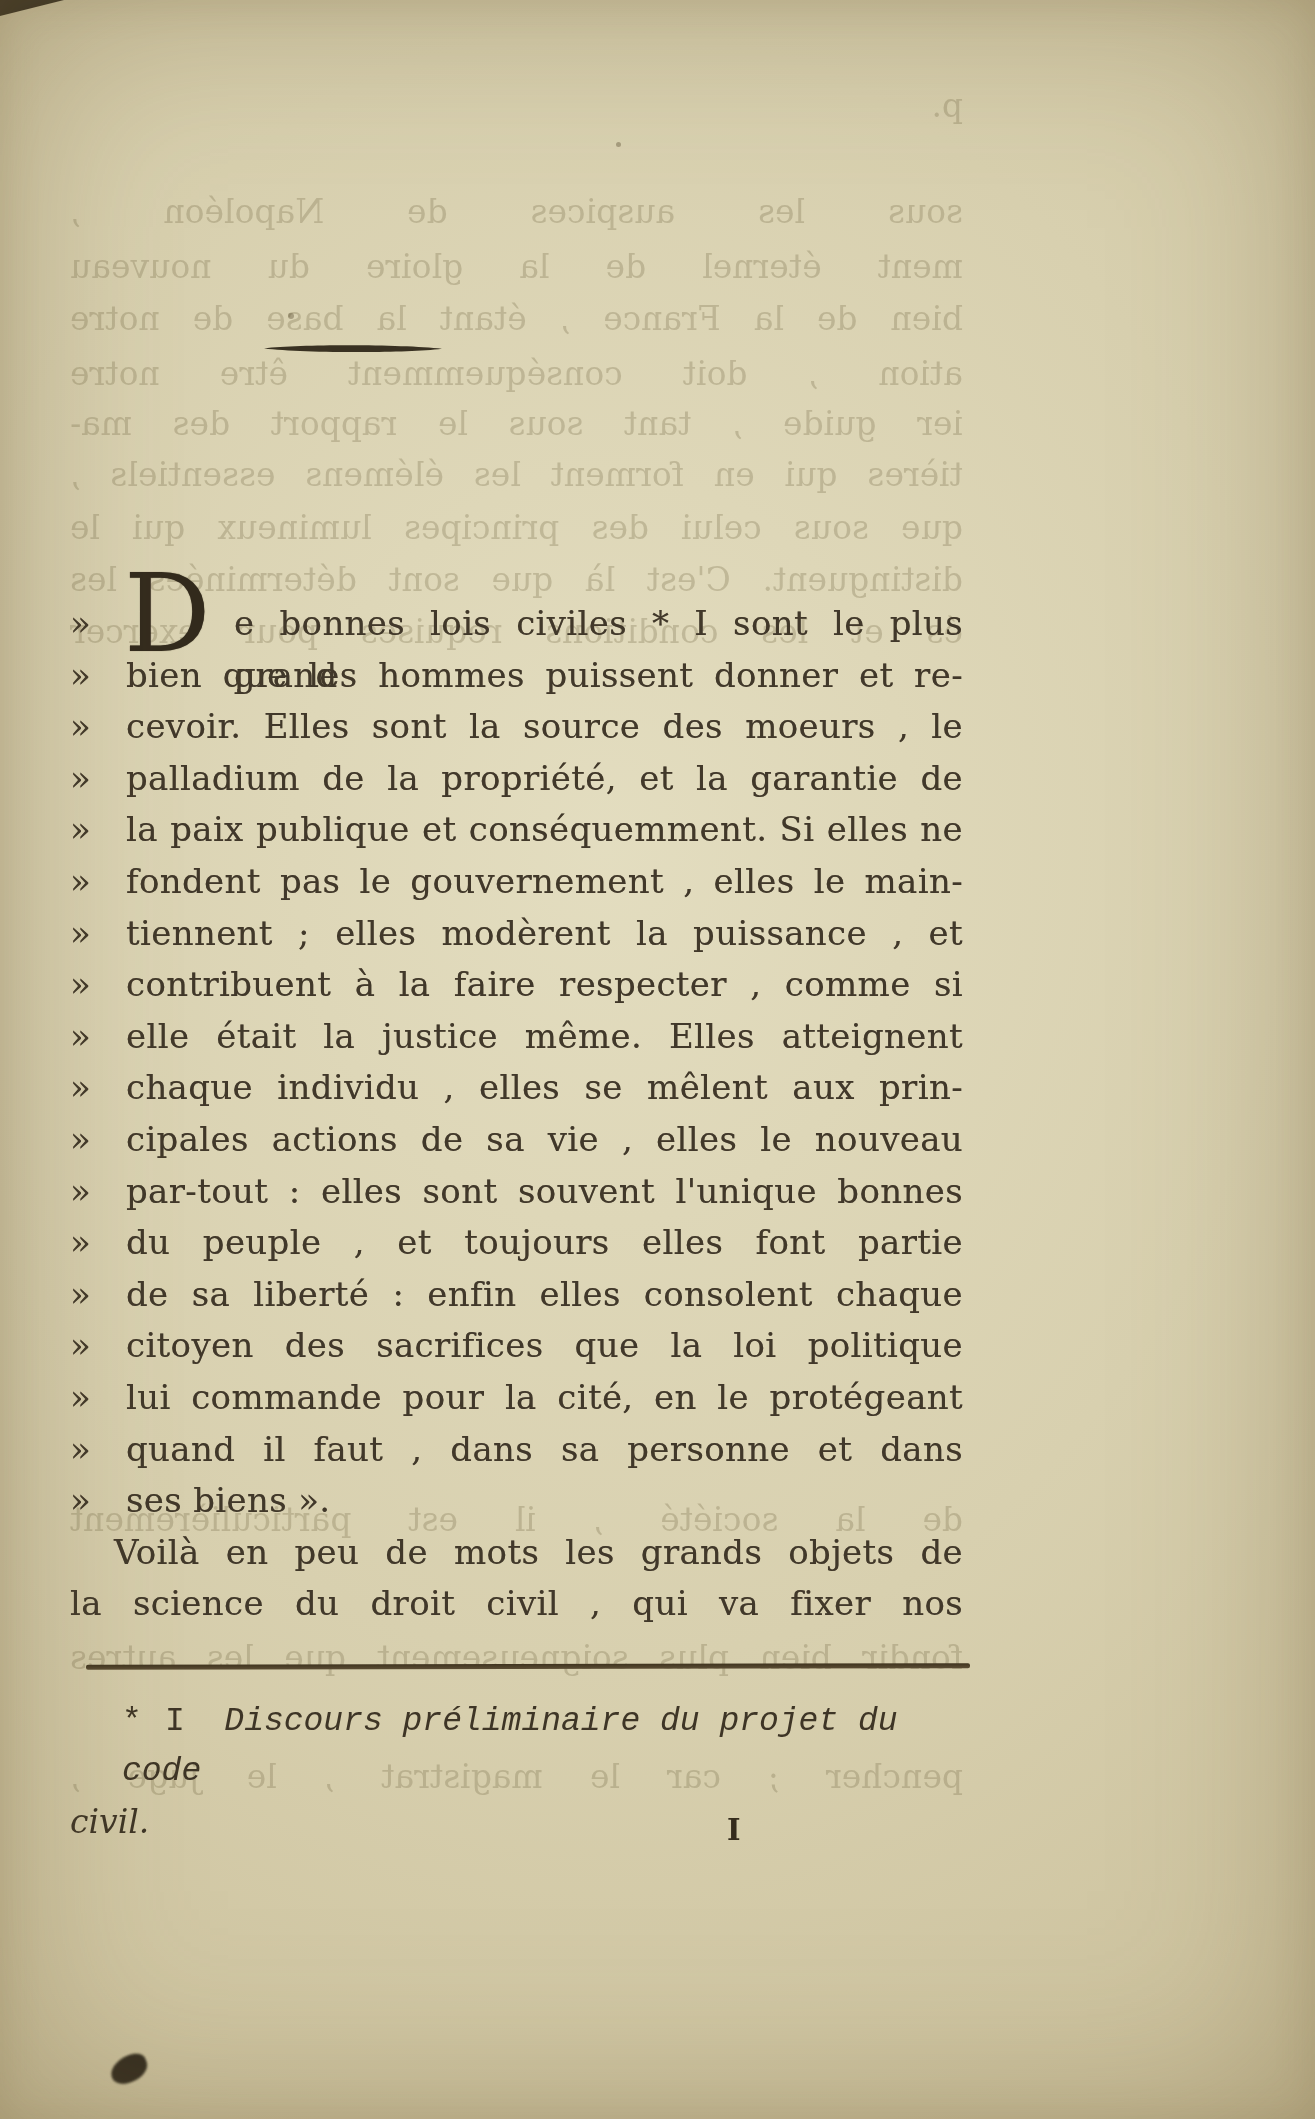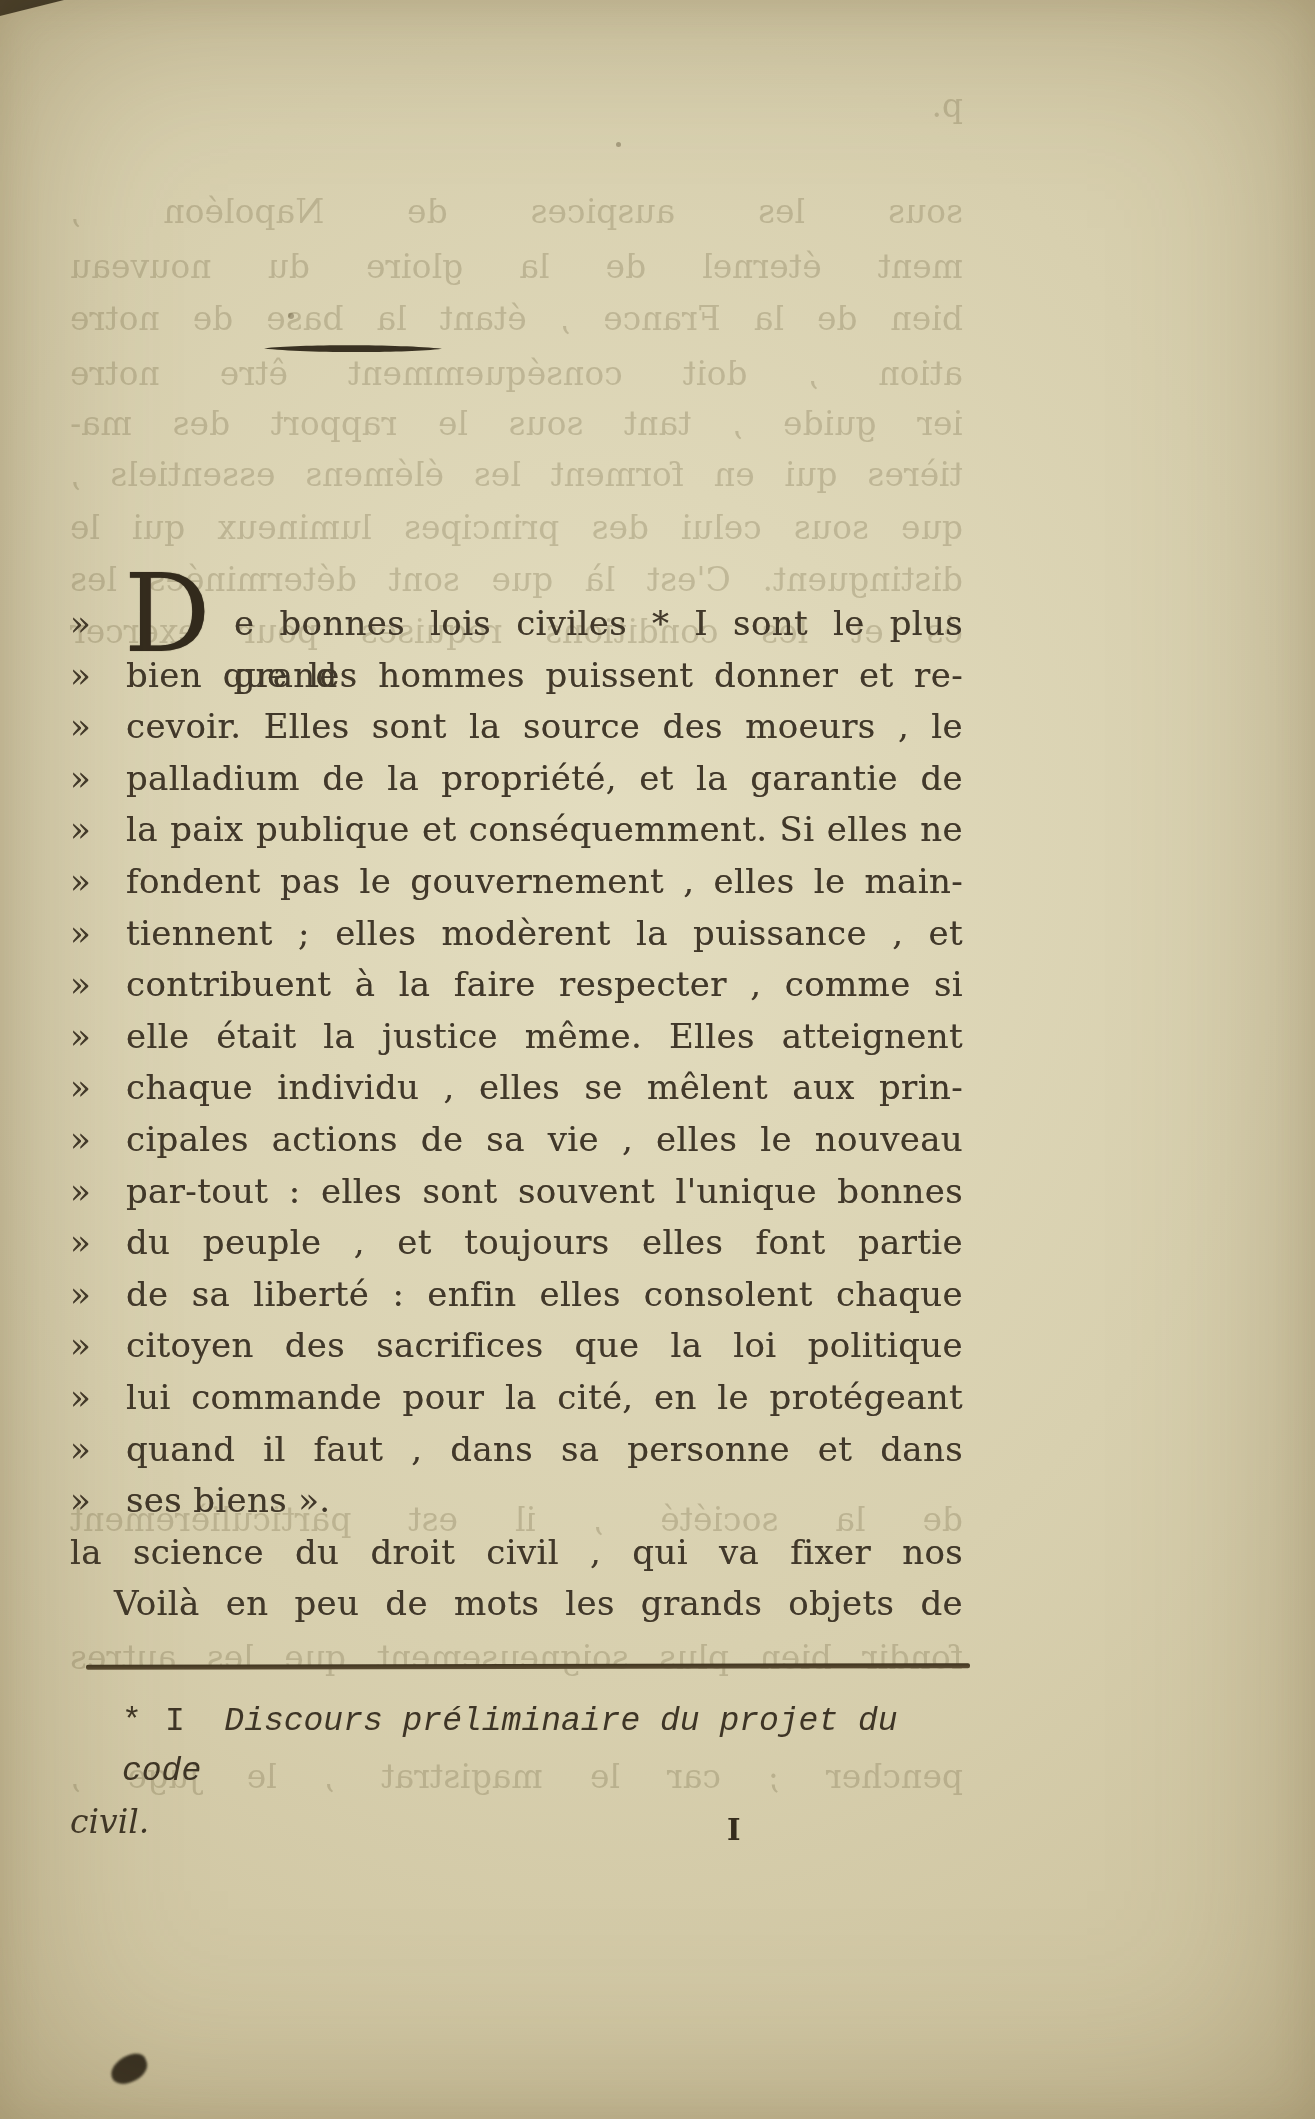--- a/index.html
+++ b/index.html
@@ -180,24 +180,24 @@
       </div>
     <div class="line">
         <span class="g">»</span>
         <span class="t">quand il faut , dans sa personne et dans</span>
       </div>
     <div class="line">
         <span class="g">»</span>
         <span class="t nojust">ses biens ».</span>
       </div>
     <div class="line closing">
+        <span class="t indent">Voilà en peu de mots les grands objets de</span>
+      </div>
+    <div class="line closing">
         <span class="t">la science du droit civil , qui va fixer nos</span>
-      </div>
-    <div class="line closing">
-        <span class="t indent">Voilà en peu de mots les grands objets de</span>
       </div>
   </div>
 
   <div class="foot-rule"></div>
 
   <div class="footnote">
     <div class="fl1">
       <span class="marker">* I </span>
       <span class="it">Discours préliminaire du projet du code</span>
     </div>

